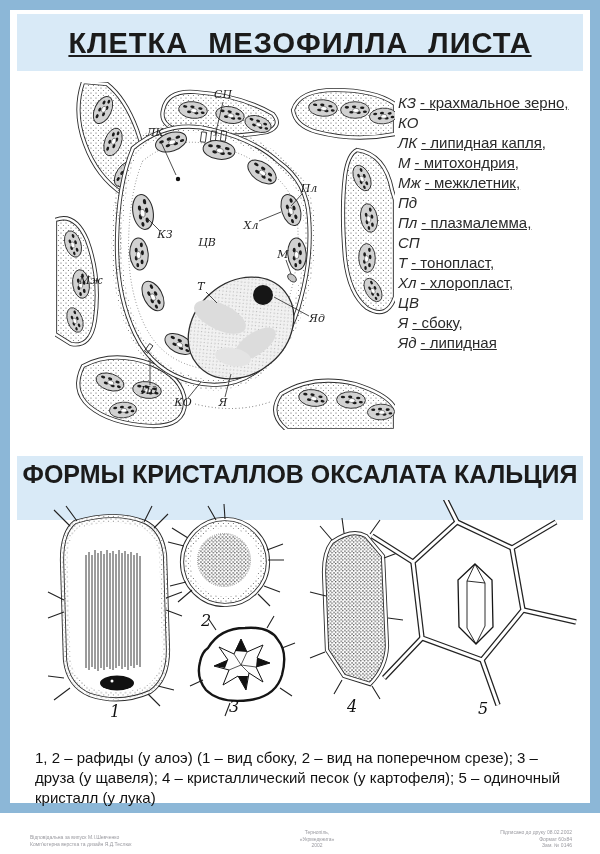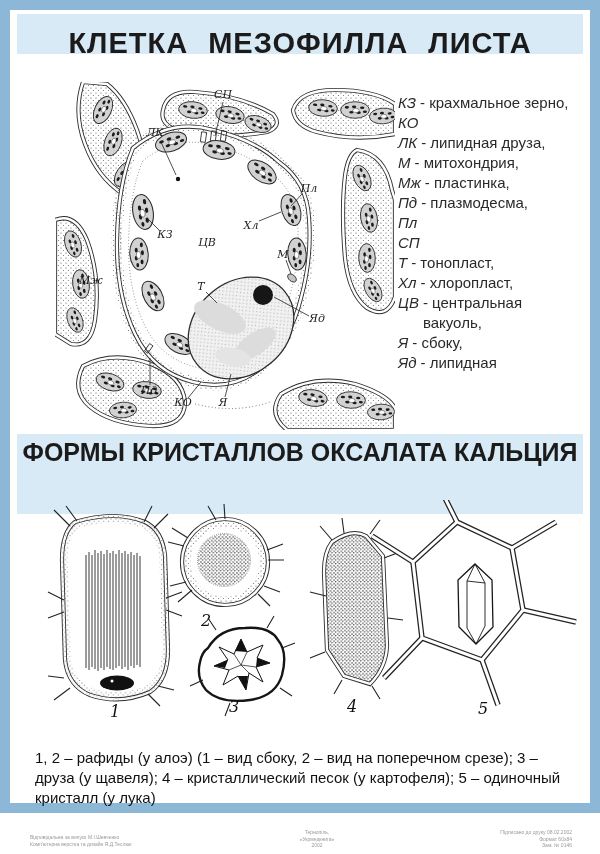--- a/index.html
+++ b/index.html
@@ -1,28 +1,28 @@
 <!DOCTYPE html>
 <html style="--frame: #8cb7d7; --band: #d9eaf7; --ink: #1d1d1d;"><head>
 <meta charset="utf-8">
 <style>
   html,body{margin:0;padding:0;background:#fff;}
   .poster{position:relative;width:600px;height:854px;background:#fff;overflow:hidden;
           font-family:"Liberation Sans",sans-serif;color:var(--ink);}
   .frame{position:absolute;left:0;top:0;width:600px;height:813px;
          border:10px solid var(--frame);box-sizing:border-box;background:#fff;}
   .band{position:absolute;left:17px;width:566px;background:var(--band);text-align:center;}
-  .band1{top:14px;height:40px;}
+  .band1{top:14px;height:57px;text-decoration:underline;}
   .band1 .t{padding-top:13px;font-size:29px;font-weight:bold;letter-spacing:1px;word-spacing:11px;color:#1b1b1b;}
-  .band2{top:434px;height:80px;}
+  .band2{top:456px;height:64px;}
   .band2 .t{padding-top:4px;font-size:25px;font-weight:bold;line-height:29px;color:#1b1b1b;}
   .legend{position:absolute;left:398px;top:93px;width:188px;font-size:15px;line-height:19.5px;color:#2a2a2a;}
   .lrow{display:flex;margin:0 0 0.5px 0;}
   .lrow .ab{font-style:italic;white-space:nowrap;margin-right:4px;}
-  .lrow .def{white-space:pre-line;}
+  .lrow .def{white-space:pre-line;text-decoration:underline;}
   .caption{position:absolute;left:35px;top:748px;width:545px;font-size:15px;line-height:1.32;color:#111;}
   .diag{position:absolute;left:55px;top:82px;}
   .figs{position:absolute;left:20px;top:500px;}
   .footer{position:absolute;font-size:5px;line-height:6.5px;color:#9a9aa0;}
   .f-left{left:30px;top:834px;text-align:left;}
   .f-center{left:257px;top:829px;width:120px;text-align:center;}
   .f-right{right:28px;top:829px;text-align:right;}
   
   .pf{fill:#fff;}
   .pstip{fill:url(#stp);}
@@ -211,52 +211,50 @@
   <div class="legend">
     <div class="lrow">
         <span class="ab">КЗ</span>
         <span class="def">- крахмальное зерно,</span>
       </div>
     <div class="lrow">
         <span class="ab">КО</span>
       </div>
     <div class="lrow">
         <span class="ab">ЛК</span>
-        <span class="def">- липидная друза,</span>
+        <span class="def">- липидная капля,</span>
       </div>
     <div class="lrow">
         <span class="ab">М</span>
         <span class="def">- митохондрия,</span>
       </div>
     <div class="lrow">
         <span class="ab">Мж</span>
-        <span class="def">- пластинка,</span>
+        <span class="def">- межклетник,</span>
       </div>
     <div class="lrow">
         <span class="ab">Пд</span>
-        <span class="def">- плазмодесма,</span>
       </div>
     <div class="lrow">
         <span class="ab">Пл</span>
+        <span class="def">- плазмалемма,</span>
       </div>
     <div class="lrow">
         <span class="ab">СП</span>
       </div>
     <div class="lrow">
         <span class="ab">Т</span>
         <span class="def">- тонопласт,</span>
       </div>
     <div class="lrow">
         <span class="ab">Хл</span>
         <span class="def">- хлоропласт,</span>
       </div>
     <div class="lrow">
         <span class="ab">ЦВ</span>
-        <span class="def">- центральная
-вакуоль,</span>
       </div>
     <div class="lrow">
         <span class="ab">Я</span>
         <span class="def">- сбоку,</span>
       </div>
     <div class="lrow">
         <span class="ab">Яд</span>
         <span class="def">- липидная</span>
       </div>
   </div>

